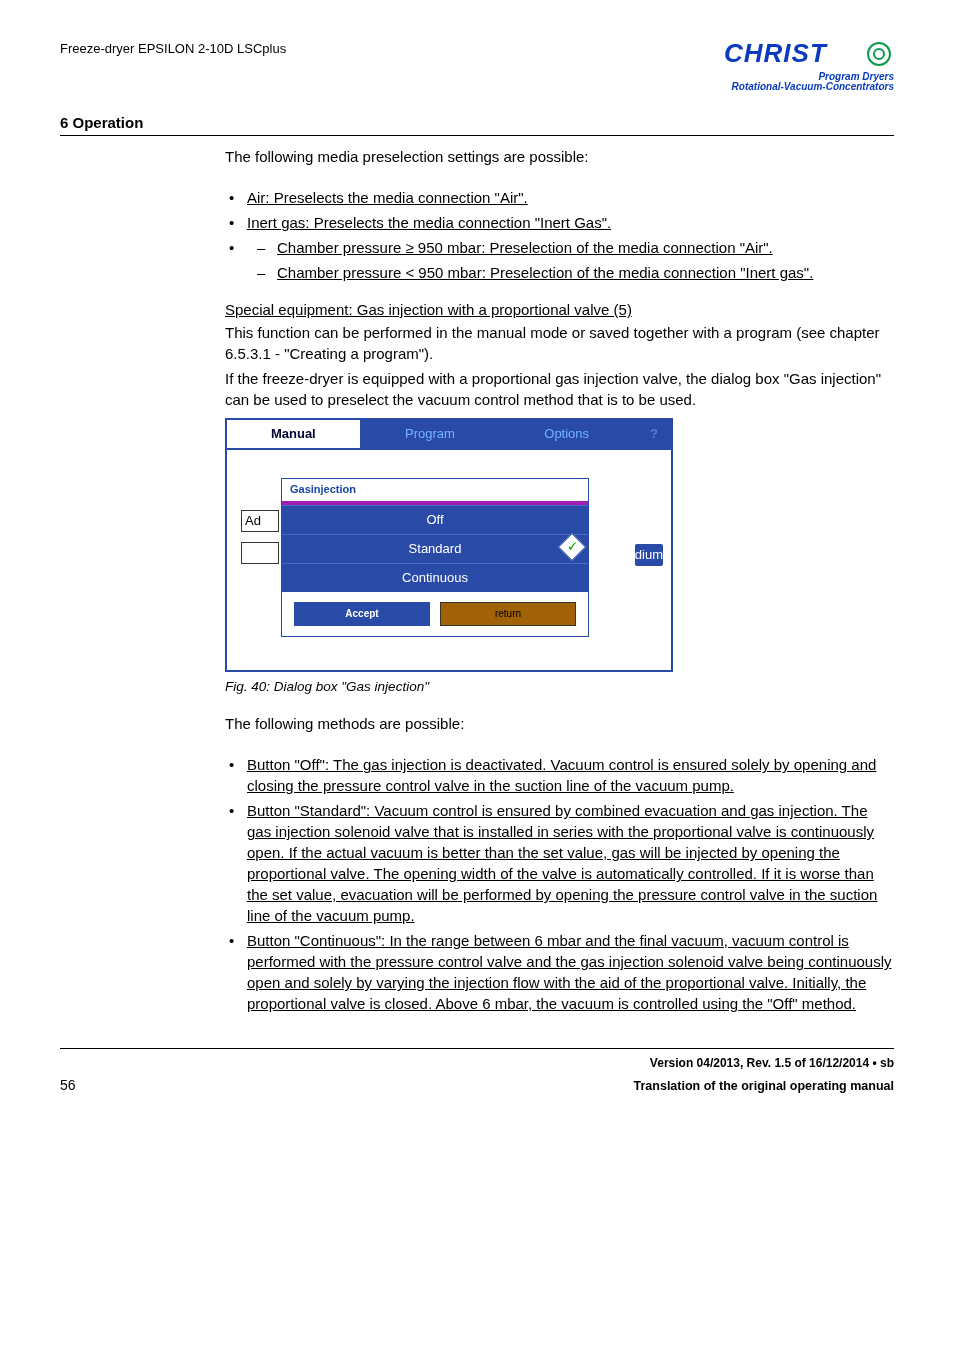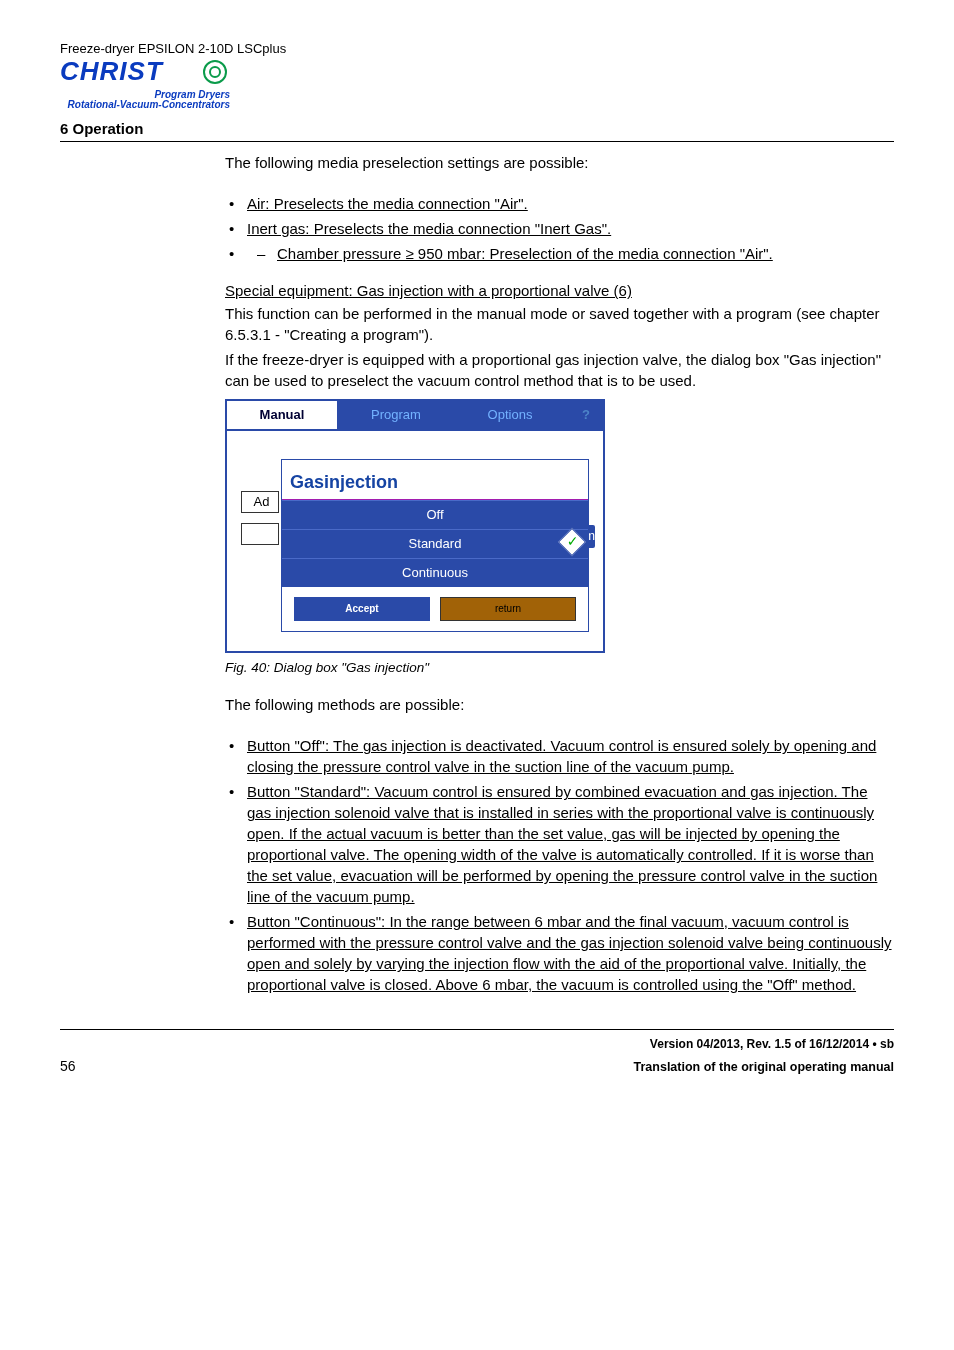--- a/index.html
+++ b/index.html
@@ -13,22 +13,21 @@
     line-height: 1.4;
   }
   .page {
     padding: 40px 60px 20px 60px;
     box-sizing: border-box;
   }
   .header-row {
     display: flex;
     justify-content: space-between;
     align-items: flex-start;
-    margin-bottom: 8px;
-    flex-direction: column;
+    margin-bottom: 20px;
   }
   .doc-label {
     font-size: 13px;
   }
   .logo-block {
     text-align: right;
     line-height: 1;
   }
   .logo-block svg {
     display: block;
@@ -100,21 +99,21 @@
   .para {
     margin-bottom: 4px;
   }
   .figure {
     margin: 8px 0 6px 0;
     width: 416px;
   }
   .dialog {
     border: 2px solid #2a4aa8;
     background: #fff;
-    width: 380px;
+    width: 448px;
     box-sizing: border-box;
   }
   .tabs {
     display: flex;
     background: #2a4aa8;
     border-bottom: 2px solid #2a4aa8;
   }
   .tab {
     flex: 1 1 0;
     text-align: center;
@@ -142,21 +141,21 @@
   }
   .side-label {
     position: absolute;
     left: 14px;
     top: 60px;
     width: 38px;
     height: 22px;
     border: 1px solid #333;
     background: #fff;
     font-size: 13px;
-    text-align: center;
+    text-align: left;
     padding-left: 3px;
     line-height: 20px;
     box-sizing: border-box;
   }
   .side-box2 {
     position: absolute;
     left: 14px;
     top: 92px;
     width: 38px;
     height: 22px;
@@ -179,25 +178,24 @@
     left: 54px;
     top: 28px;
     width: 308px;
     border: 1px solid #2a4aa8;
     background: #fff;
     box-sizing: border-box;
   }
   .inner-title {
     color: #1644a3;
     font-weight: bold;
-    font-size: 18px;
+    font-size: 11px;
     padding: 3px 8px;
-    border-bottom: 1px solid #a21caf;
-    background: #fff;
-    margin-top: 7px;
+    border-bottom: 4px solid #a21caf;
+    background: #fff;
   }
   .opt-row {
     display: block;
     background: #2a4aa8;
     color: #fff;
     font-size: 13px;
     text-align: center;
     padding: 5px 0;
     border-top: 1px solid #4a6ac8;
     position: relative;
@@ -300,25 +298,26 @@
   <div class="content">
 
     <div class="para">The following media preselection settings are possible:</div>
 
     <ul class="b1">
       <li>Air: Preselects the media connection "Air".</li>
       <li>Inert gas: Preselects the media connection "Inert Gas".</li>
       <li>
         <ul class="b2">
           <li>Chamber pressure ≥ 950 mbar: Preselection of the media connection "Air".</li>
+          <li>Chamber pressure &lt; 950 mbar: Preselection of the media connection "Inert gas".</li>
         </ul>
       </li>
     </ul>
 
-    <div class="subhead">Special equipment: Gas injection with a proportional valve (6)</div>
+    <div class="subhead">Special equipment: Gas injection with a proportional valve (5)</div>
     <div class="para">This function can be performed in the manual mode or saved together with a program (see chapter 6.5.3.1 - "Creating a program").</div>
     <div class="para">If the freeze-dryer is equipped with a proportional gas injection valve, the dialog box "Gas injection" can be used to preselect the vacuum control method that is to be used.</div>
 
     <div class="figure">
       <div class="dialog">
         <div class="tabs">
           <div class="tab active">Manual</div>
           <div class="tab">Program</div>
           <div class="tab">Options</div>
           <div class="tab help">?</div>

